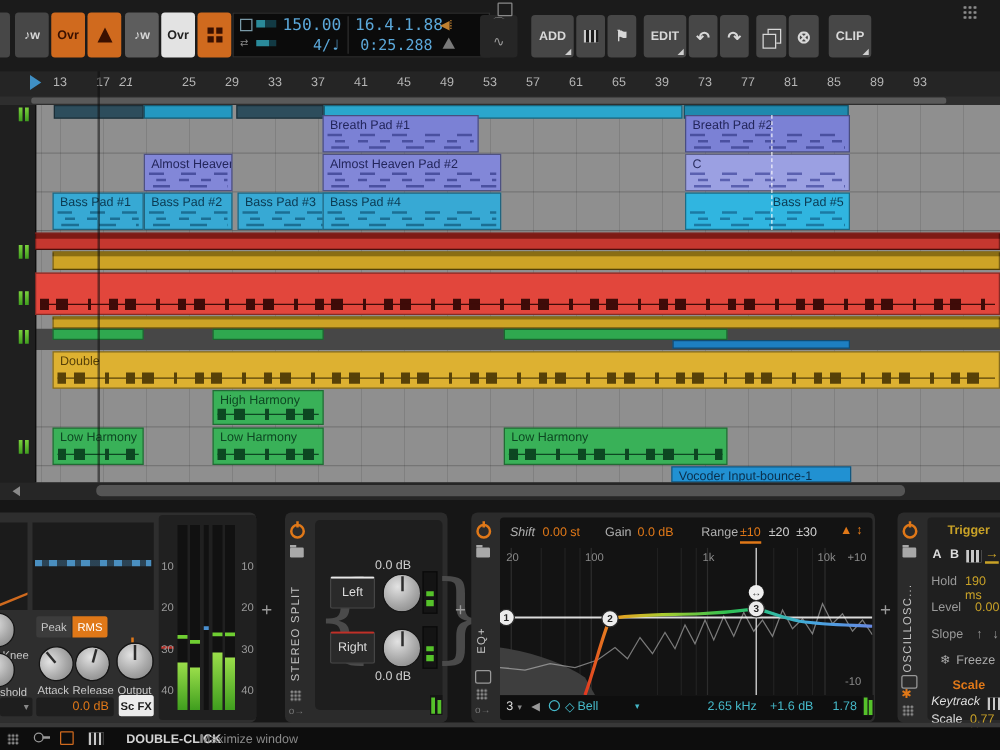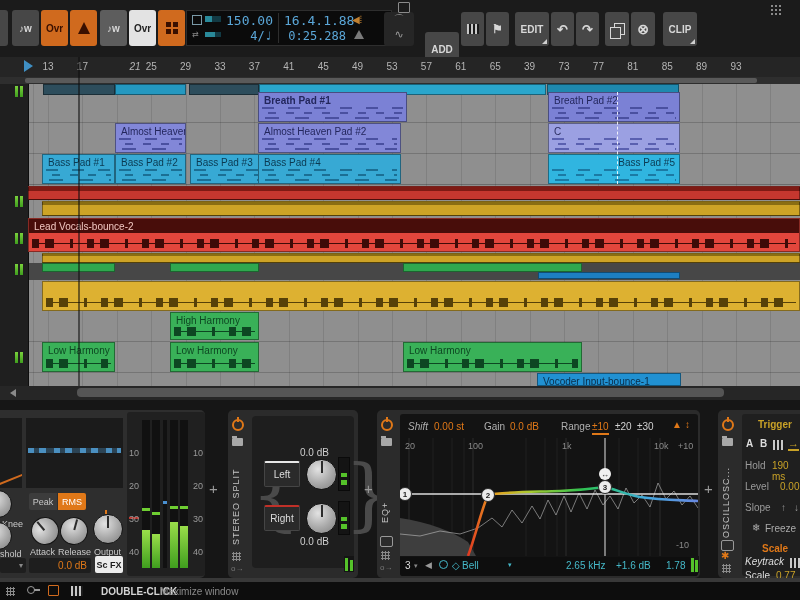--- a/index.html
+++ b/index.html
@@ -80,21 +80,21 @@
   <div class="abs" style="left:352px;top:14px;font-size:10px;color:#c08030;">◀⦙</div>
   <div class="abs" style="left:354px;top:30px;width:0;height:0;border-left:5px solid transparent;border-right:5px solid transparent;border-bottom:9px solid #7a7a7a;"></div>
 
   <div class="abs" style="left:384px;top:12px;width:30px;height:34px;background:#262626;border-radius:3px;color:#999;text-align:center;font-size:11px;line-height:15px;">
     <span>⌒</span><br>
     <span>∿</span>
   </div>
 
   <div class="abs" style="left:398px;top:2px;width:10px;height:9px;border:1.5px solid #8a8a8a;border-radius:1px;"></div>
 
-  <div class="btn corner" style="left:425px;top:12px;height:34px;width:34px;margin-top:20px;">ADD</div>
+  <div class="btn corner" style="left:425px;top:12px;height:34px;width:34px;">ADD</div>
   <div class="btn" style="left:461px;top:12px;height:34px;width:23px;">
       <span class="piano-ic" style="position:relative;"></span>
     </div>
   <div class="btn" style="left:486px;top:12px;height:34px;width:23px;font-size:12px;">
       <span>⚑</span>
     </div>
   <div class="btn corner" style="left:515px;top:12px;height:34px;width:34px;">EDIT</div>
   <div class="btn" style="left:551px;top:12px;height:34px;width:23px;font-size:13px;">
       <span>↶</span>
     </div>
@@ -106,21 +106,21 @@
     </div>
   <div class="btn" style="left:631px;top:12px;height:34px;width:24px;font-size:14px;">
       <span>⊗</span>
     </div>
   <div class="btn corner" style="left:663px;top:12px;height:34px;width:34px;">CLIP</div>
   <div class="dots9" style="left:770px;top:4px;width:12px;height:12px;background-size:4px 4px;"></div>
 
   <div class="abs" style="left:0;top:57px;width:800px;height:20px;background:#252525;" id="ruler">
       <span class="rnum" style="left: 48px; top: 4px;">13</span>
       <span class="rnum" style="left: 82.4px; top: 4px;">17</span>
-      <span class="rnum" style="left: 135px; top: 4px; font-style: italic;">21</span>
+      <span class="rnum" style="left: 101px; top: 4px; font-style: italic;">21</span>
       <span class="rnum" style="left: 151.2px; top: 4px;">25</span>
       <span class="rnum" style="left: 185.6px; top: 4px;">29</span>
       <span class="rnum" style="left: 220px; top: 4px;">33</span>
       <span class="rnum" style="left: 254.4px; top: 4px;">37</span>
       <span class="rnum" style="left: 288.8px; top: 4px;">41</span>
       <span class="rnum" style="left: 323.2px; top: 4px;">45</span>
       <span class="rnum" style="left: 357.6px; top: 4px;">49</span>
       <span class="rnum" style="left: 392px; top: 4px;">53</span>
       <span class="rnum" style="left: 426.4px; top: 4px;">57</span>
       <span class="rnum" style="left: 460.8px; top: 4px;">61</span>
@@ -159,21 +159,21 @@
       <span style="position: absolute; left: 15px; top: 268px; width: 3px; height: 11px; background: linear-gradient(rgb(122, 209, 60), rgb(63, 158, 30));"></span>
       <span style="position: absolute; left: 20px; top: 268px; width: 3px; height: 11px; background: linear-gradient(rgb(122, 209, 60), rgb(63, 158, 30));"></span>
     </div>
 
   <div id="cliplayer">
       <div class="clip" style="left: 43px; top: 84px; width: 72px; height: 11px; background: rgb(45, 77, 92);"></div>
       <div class="clip" style="left: 115px; top: 84px; width: 71px; height: 11px; background: rgb(36, 152, 192);"></div>
       <div class="clip" style="left: 189px; top: 84px; width: 70px; height: 11px; background: rgb(45, 77, 92);"></div>
       <div class="clip" style="left: 259px; top: 84px; width: 287px; height: 11px; background: rgb(42, 166, 204);"></div>
       <div class="clip" style="left: 547px; top: 84px; width: 132px; height: 11px; background: rgb(31, 137, 174);"></div>
-      <div class="clip" style="left: 258px; top: 92px; width: 149px; height: 30px; background: rgb(123, 129, 213); font-weight: bold; --wc: #4a50a0;">
+      <div class="clip" style="left: 258px; top: 92px; width: 125px; height: 30px; background: rgb(123, 129, 213); --wc: #4a50a0;">
         <span class="lbl" style="color: rgb(35, 38, 92);">Breath Pad #1</span>
         <div class="notes"></div>
       </div>
       <div class="clip" style="left: 548px; top: 92px; width: 132px; height: 30px; background: rgb(123, 129, 213); --wc: #4a50a0;">
         <span class="lbl" style="color: rgb(35, 38, 92);">Breath Pad #2</span>
         <div class="notes"></div>
       </div>
       <div class="clip" style="left: 115px; top: 123px; width: 71px; height: 30px; background: rgb(130, 135, 216); --wc: #4a50a0;">
         <span class="lbl" style="color: rgb(35, 38, 92);">Almost Heaven Pa</span>
         <div class="notes"></div>
@@ -202,31 +202,29 @@
         <span class="lbl" style="color: rgb(11, 58, 82);">Bass Pad #4</span>
         <div class="notes"></div>
       </div>
       <div class="clip" style="left: 548px; top: 154px; width: 132px; height: 30px; background: rgb(48, 181, 224); --wc: #1b7aa4;">
         <span class="lbl" style="color: rgb(11, 58, 82); text-align: right;">Bass Pad #5</span>
         <div class="notes"></div>
       </div>
       <div class="clip" style="left: 28px; top: 186px; width: 772px; height: 14px; background: linear-gradient(rgb(126, 26, 20) 0px, rgb(126, 26, 20) 35%, rgb(197, 55, 47) 35%);"></div>
       <div class="clip" style="left: 42px; top: 201px; width: 758px; height: 15px; background: linear-gradient(rgb(138, 109, 18) 0px, rgb(138, 109, 18) 25%, rgb(205, 163, 38) 25%);"></div>
       <div class="clip" style="left: 28px; top: 218px; width: 772px; height: 34px; background: rgb(226, 70, 60); --wc: #3f0b08;">
-        <div style="background: rgb(72, 13, 10); height: 14px;">
-          <span class="lbl" style="color: rgb(240, 198, 192);">Lead Vocals-bounce-2</span>
-        </div>
         <div class="wave" style="top: 20px;"></div>
       </div>
       <div class="clip" style="left: 42px; top: 253px; width: 758px; height: 10px; background: linear-gradient(rgb(138, 109, 18) 0px, rgb(138, 109, 18) 25%, rgb(205, 163, 38) 25%);"></div>
       <div class="clip" style="left: 42px; top: 263px; width: 73px; height: 9px; background: rgb(47, 168, 79);"></div>
       <div class="clip" style="left: 170px; top: 263px; width: 89px; height: 9px; background: rgb(47, 168, 79);"></div>
       <div class="clip" style="left: 403px; top: 263px; width: 179px; height: 9px; background: rgb(47, 168, 79);"></div>
       <div class="clip" style="left: 538px; top: 272px; width: 142px; height: 7px; background: rgb(29, 127, 194);"></div>
       <div class="clip" style="left: 42px; top: 281px; width: 758px; height: 30px; background: rgb(221, 177, 49); --wc: #574108;">
+        <span class="lbl" style="color: rgb(87, 65, 8);">Double</span>
         <div class="wave" style="top: 16px;"></div>
       </div>
       <div class="clip" style="left: 170px; top: 312px; width: 89px; height: 28px; background: rgb(57, 177, 88); --wc: #0d4722;">
         <span class="lbl" style="color: rgb(13, 71, 34);">High Harmony</span>
         <div class="wave" style="top: 14px;"></div>
       </div>
       <div class="clip" style="left: 42px; top: 342px; width: 73px; height: 30px; background: rgb(57, 177, 88); --wc: #0d4722;">
         <span class="lbl" style="color: rgb(13, 71, 34);">Low Harmony</span>
         <div class="wave" style="top: 16px;"></div>
       </div>

